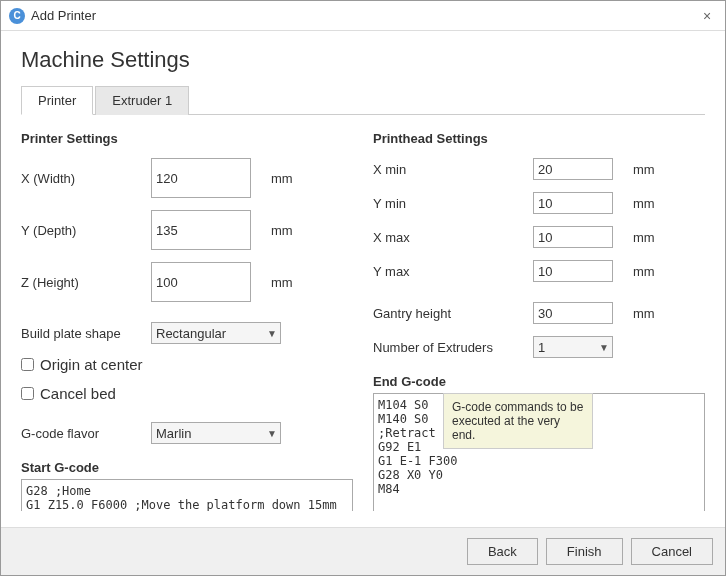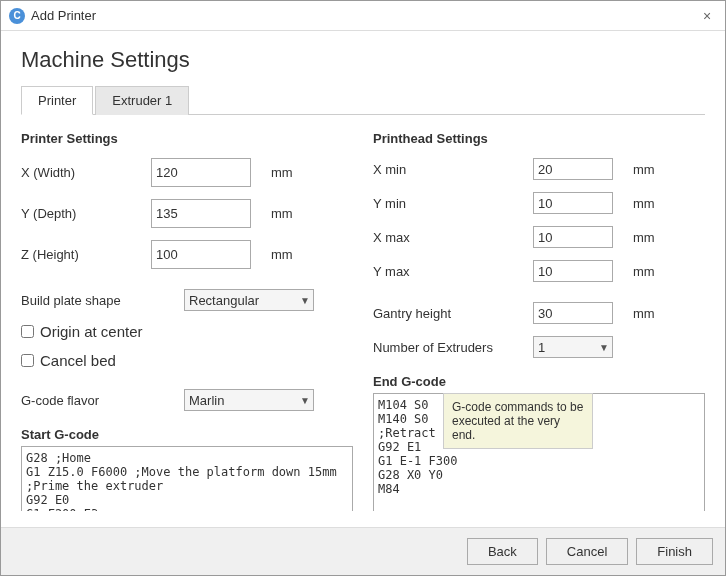--- a/index.html
+++ b/index.html
@@ -137,21 +137,21 @@
       font-size: 13px;
       flex-shrink: 0;
     }
     .input-with-unit {
       display: flex;
       align-items: center;
       gap: 4px;
     }
     .text-input {
       width: 100px;
-      height: 29px;
+      height: 40px;
       border: 1px solid #aaa;
       background: #fff;
       padding: 0 4px;
       font-size: 13px;
       color: #333;
       outline: none;
     }
     .text-input-sm {
       width: 80px;
       height: 22px;
@@ -175,21 +175,20 @@
       width: 130px;
       height: 22px;
       border: 1px solid #aaa;
       background: #f5f5f5;
       padding: 0 20px 0 4px;
       font-size: 13px;
       color: #333;
       appearance: none;
       cursor: pointer;
       outline: none;
-      margin-left: 33px;
     }
     .select-input-sm {
       width: 80px;
       height: 22px;
       border: 1px solid #aaa;
       background: #f5f5f5;
       padding: 0 20px 0 4px;
       font-size: 13px;
       color: #333;
       appearance: none;
@@ -456,16 +455,16 @@
 M84</textarea>
             <div class="tooltip">G-code commands to be executed at the very end.</div>
           </div>
         </div>
       </div>
     </div>
   </div>
 
   <div class="bottom-bar">
     <button class="btn">Back</button>
+    <button class="btn">Finish</button>
     <button class="btn">Cancel</button>
-    <button class="btn">Finish</button>
   </div>
 </div>
 
 </body></html>

